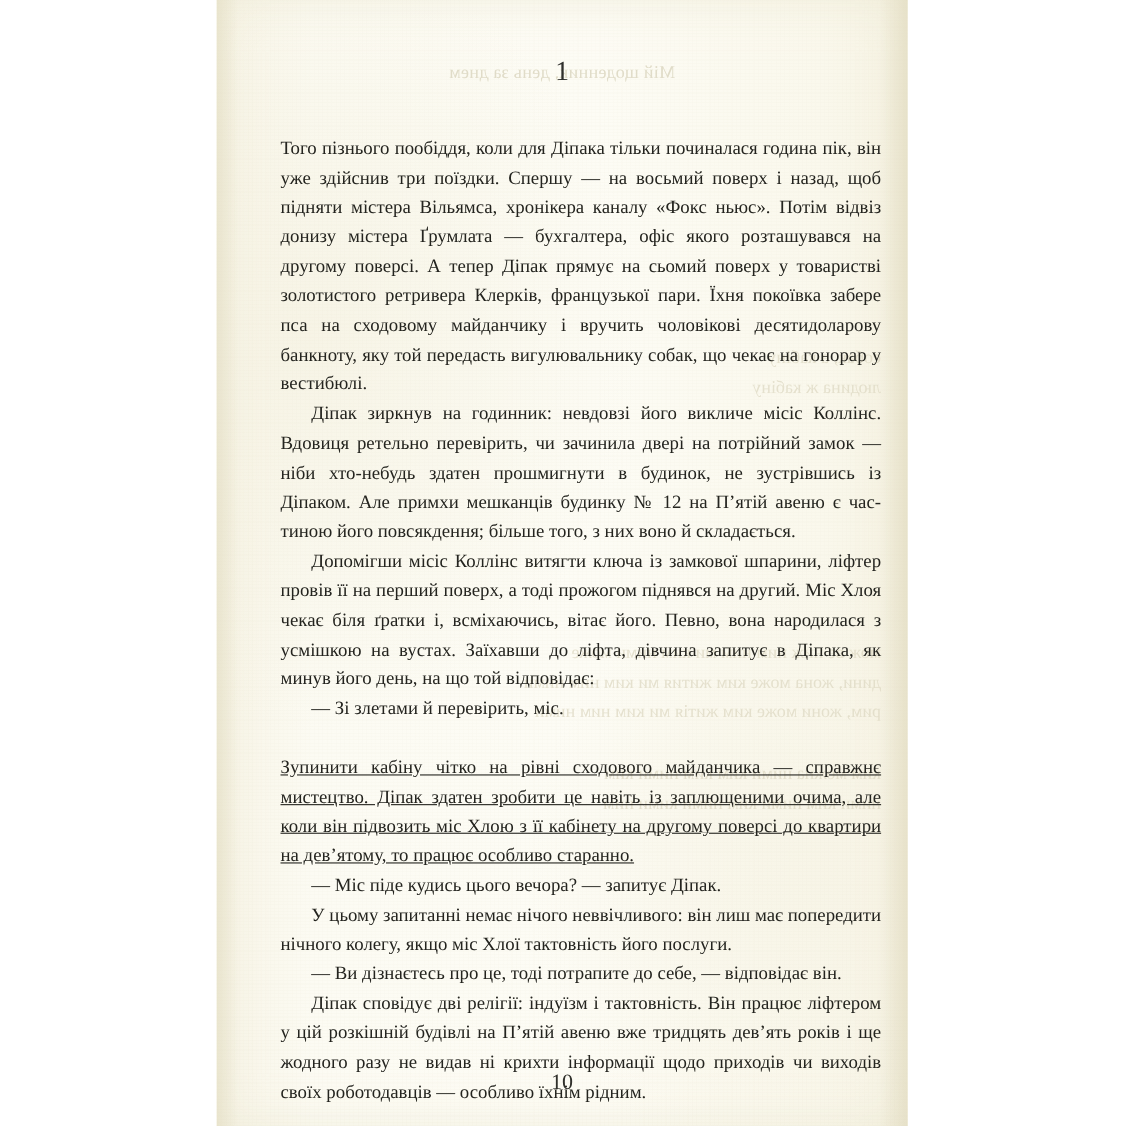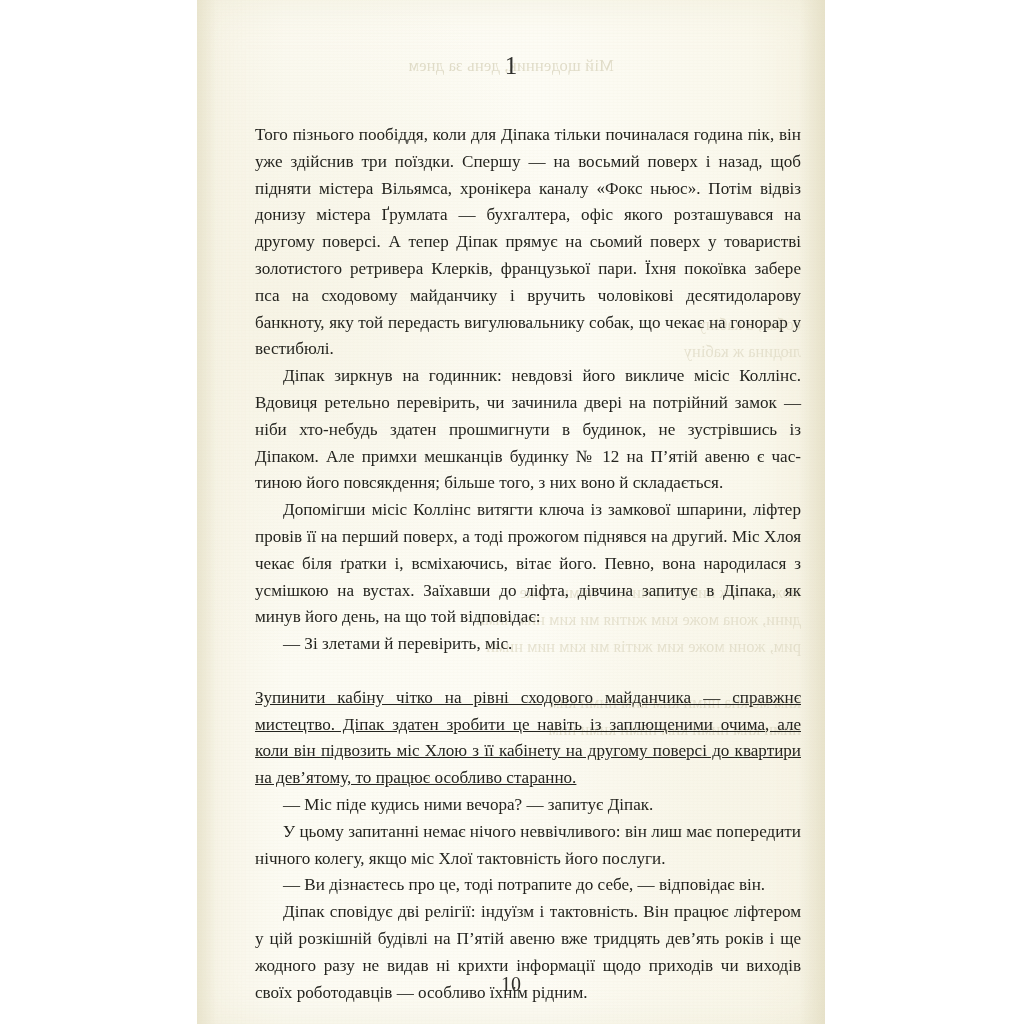--- a/index.html
+++ b/index.html
@@ -174,21 +174,21 @@
 рим, жони може ким житія ми ким ним ними</div>
     <div class="bleed-block" id="bleed-mid-c">ким можна ними ким ким ними ким
 ними ким ними ким ними кими ним</div>
 
     <div id="text-column">
         <p class="noindent">Того пізнього пообіддя, коли для Діпака тільки починалася година пік, він уже здійснив три поїздки. Спершу — на восьмий поверх і на­зад, щоб підняти містера Вільямса, хронікера каналу «Фокс ньюс». Потім відвіз донизу містера Ґрумлата — бухгалтера, офіс якого роз­ташувався на другому поверсі. А тепер Діпак прямує на сьомий поверх у товаристві золотистого ретривера Клерків, французької пари. Їхня покоївка забере пса на сходовому майданчику і вручить чоловікові десятидоларову банкноту, яку той передасть вигулюваль­нику собак, що чекає на гонорар у вестибюлі.</p>
         <p>Діпак зиркнув на годинник: невдовзі його викличе місіс Коллінс. Вдовиця ретельно перевірить, чи зачинила двері на потрійний замок — ніби хто-небудь здатен прошмигнути в будинок, не зустрівшись із Діпаком. Але примхи мешканців будинку № 12 на П’ятій авеню є час­тиною його повсякдення; більше того, з них воно й складається.</p>
         <p>Допомігши місіс Коллінс витягти ключа із замкової шпарини, ліф­тер провів її на перший поверх, а тоді прожогом піднявся на другий. Міс Хлоя чекає біля ґратки і, всміхаючись, вітає його. Певно, вона народилася з усмішкою на вустах. Заїхавши до ліфта, дівчина запи­тує в Діпака, як минув його день, на що той відповідає:</p>
         <p>— Зі злетами й перевірить, міс.</p>
         <p class="noindent gap-before">Зупинити кабіну чітко на рівні сходового майданчика — справжнє мистецтво. Діпак здатен зробити це навіть із заплющеними очима, але коли він підвозить міс Хлою з її кабінету на другому поверсі до квартири на дев’ятому, то працює особливо старанно.</p>
-        <p>— Міс піде кудись ними вечора? — запитує Діпак.</p>
+        <p>— Міс піде кудись цього вечора? — запитує Діпак.</p>
         <p>У цьому запитанні немає нічого неввічливого: він лиш має попе­редити нічного колегу, якщо міс Хлої тактовність його послуги.</p>
         <p>— Ви дізнаєтесь про це, тоді потрапите до себе, — відповi­дає він.</p>
         <p>Діпак сповідує дві релігії: індуїзм і тактовність. Він працює ліф­тером у цій розкішній будівлі на П’ятій авеню вже тридцять дев’ять років і ще жодного разу не видав ні крихти інформації щодо прихо­дів чи виходів своїх роботодавців — особливо їхнім рідним.</p>
       </div>
 
     <div id="page-folio">10</div>
 
   </div>
 </div>
 

